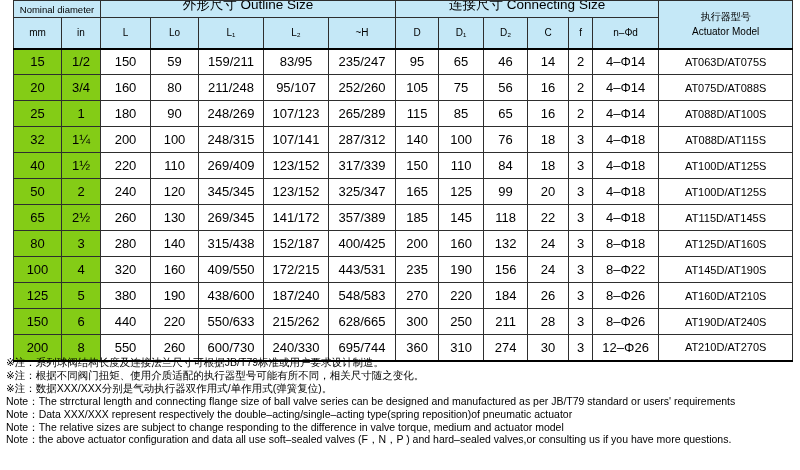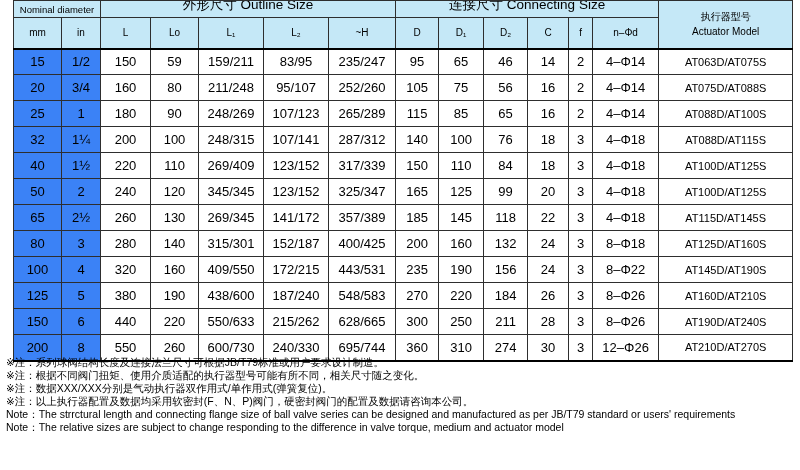--- a/index.html
+++ b/index.html
@@ -16,21 +16,21 @@
   .blue { background:#c5e8f7; }
 
   tr.group-row th { height:17px; position:relative; }
   .clip-txt { position:absolute; top:-5px; left:0; right:0; text-align:center;
               font-size:13.5px; line-height:17px; }
   th.nominal { font-size:9.5px; font-weight:400; }
   tr.sub-row th { height:31px; border-bottom:2px solid #000; font-size:10px; }
   th.actuator { font-size:10px; line-height:15px; border-bottom:2px solid #000; }
 
   .spec tbody td { height:26px; background:#fff; }
-  .spec tbody td.blue { background:#3b82f6; }
+  .spec tbody td.blue { background:#84cc16; }
   .spec tbody tr:last-child td { border-bottom:2px solid #000; }
   td.model { font-size:11px; }
 
   .notes { position:absolute; left:6px; top:356px; width:792px; }
   .note-line { font-size:10.5px; line-height:12.9px; white-space:nowrap; }
 </style>
 </head>
 <body>
 
 <div class="page">
@@ -193,21 +193,21 @@
           <td>22</td>
           <td>3</td>
           <td>4–Φ18</td>
           <td class="model">AT115D/AT145S</td>
         </tr>
         <tr>
           <td class="blue">80</td>
           <td class="blue">3</td>
           <td>280</td>
           <td>140</td>
-          <td>315/301</td>
+          <td>315/438</td>
           <td>152/187</td>
           <td>400/425</td>
           <td>200</td>
           <td>160</td>
           <td>132</td>
           <td>24</td>
           <td>3</td>
           <td>8–Φ18</td>
           <td class="model">AT125D/AT160S</td>
         </tr>
@@ -275,18 +275,19 @@
           <td>12–Φ26</td>
           <td class="model">AT210D/AT270S</td>
         </tr>
       </tbody>
   </table>
 
   <div class="notes">
     <div class="note-line">※注：系列球阀结构长度及连接法兰尺寸可根据JB/T79标准或用户要求设计制造。</div>
     <div class="note-line">※注：根据不同阀门扭矩、使用介质适配的执行器型号可能有所不同，相关尺寸随之变化。</div>
     <div class="note-line">※注：数据XXX/XXX分别是气动执行器双作用式/单作用式(弹簧复位)。</div>
-    <div class="note-line">※注：以上执行器配置及数据均采用软密封(F、N、P)阀门，硬密封阀门的配置及数据请咨询本公司。</div>
     <div class="note-line">Note：The strrctural length and connecting flange size of ball valve series can be designed and manufactured as per JB/T79 standard or users' requirements</div>
+    <div class="note-line">Note：Data XXX/XXX represent respectively the double–acting/single–acting type(spring reposition)of pneumatic actuator</div>
     <div class="note-line">Note：The relative sizes are subject to change responding to the difference in valve torque, medium and actuator model</div>
+    <div class="note-line">Note：the above actuator  configuration and data  all use soft–sealed valves (F，N，P ) and  hard–sealed valves,or consulting us if you have more questions.</div>
   </div>
 
 </div>
 
 </body></html>

